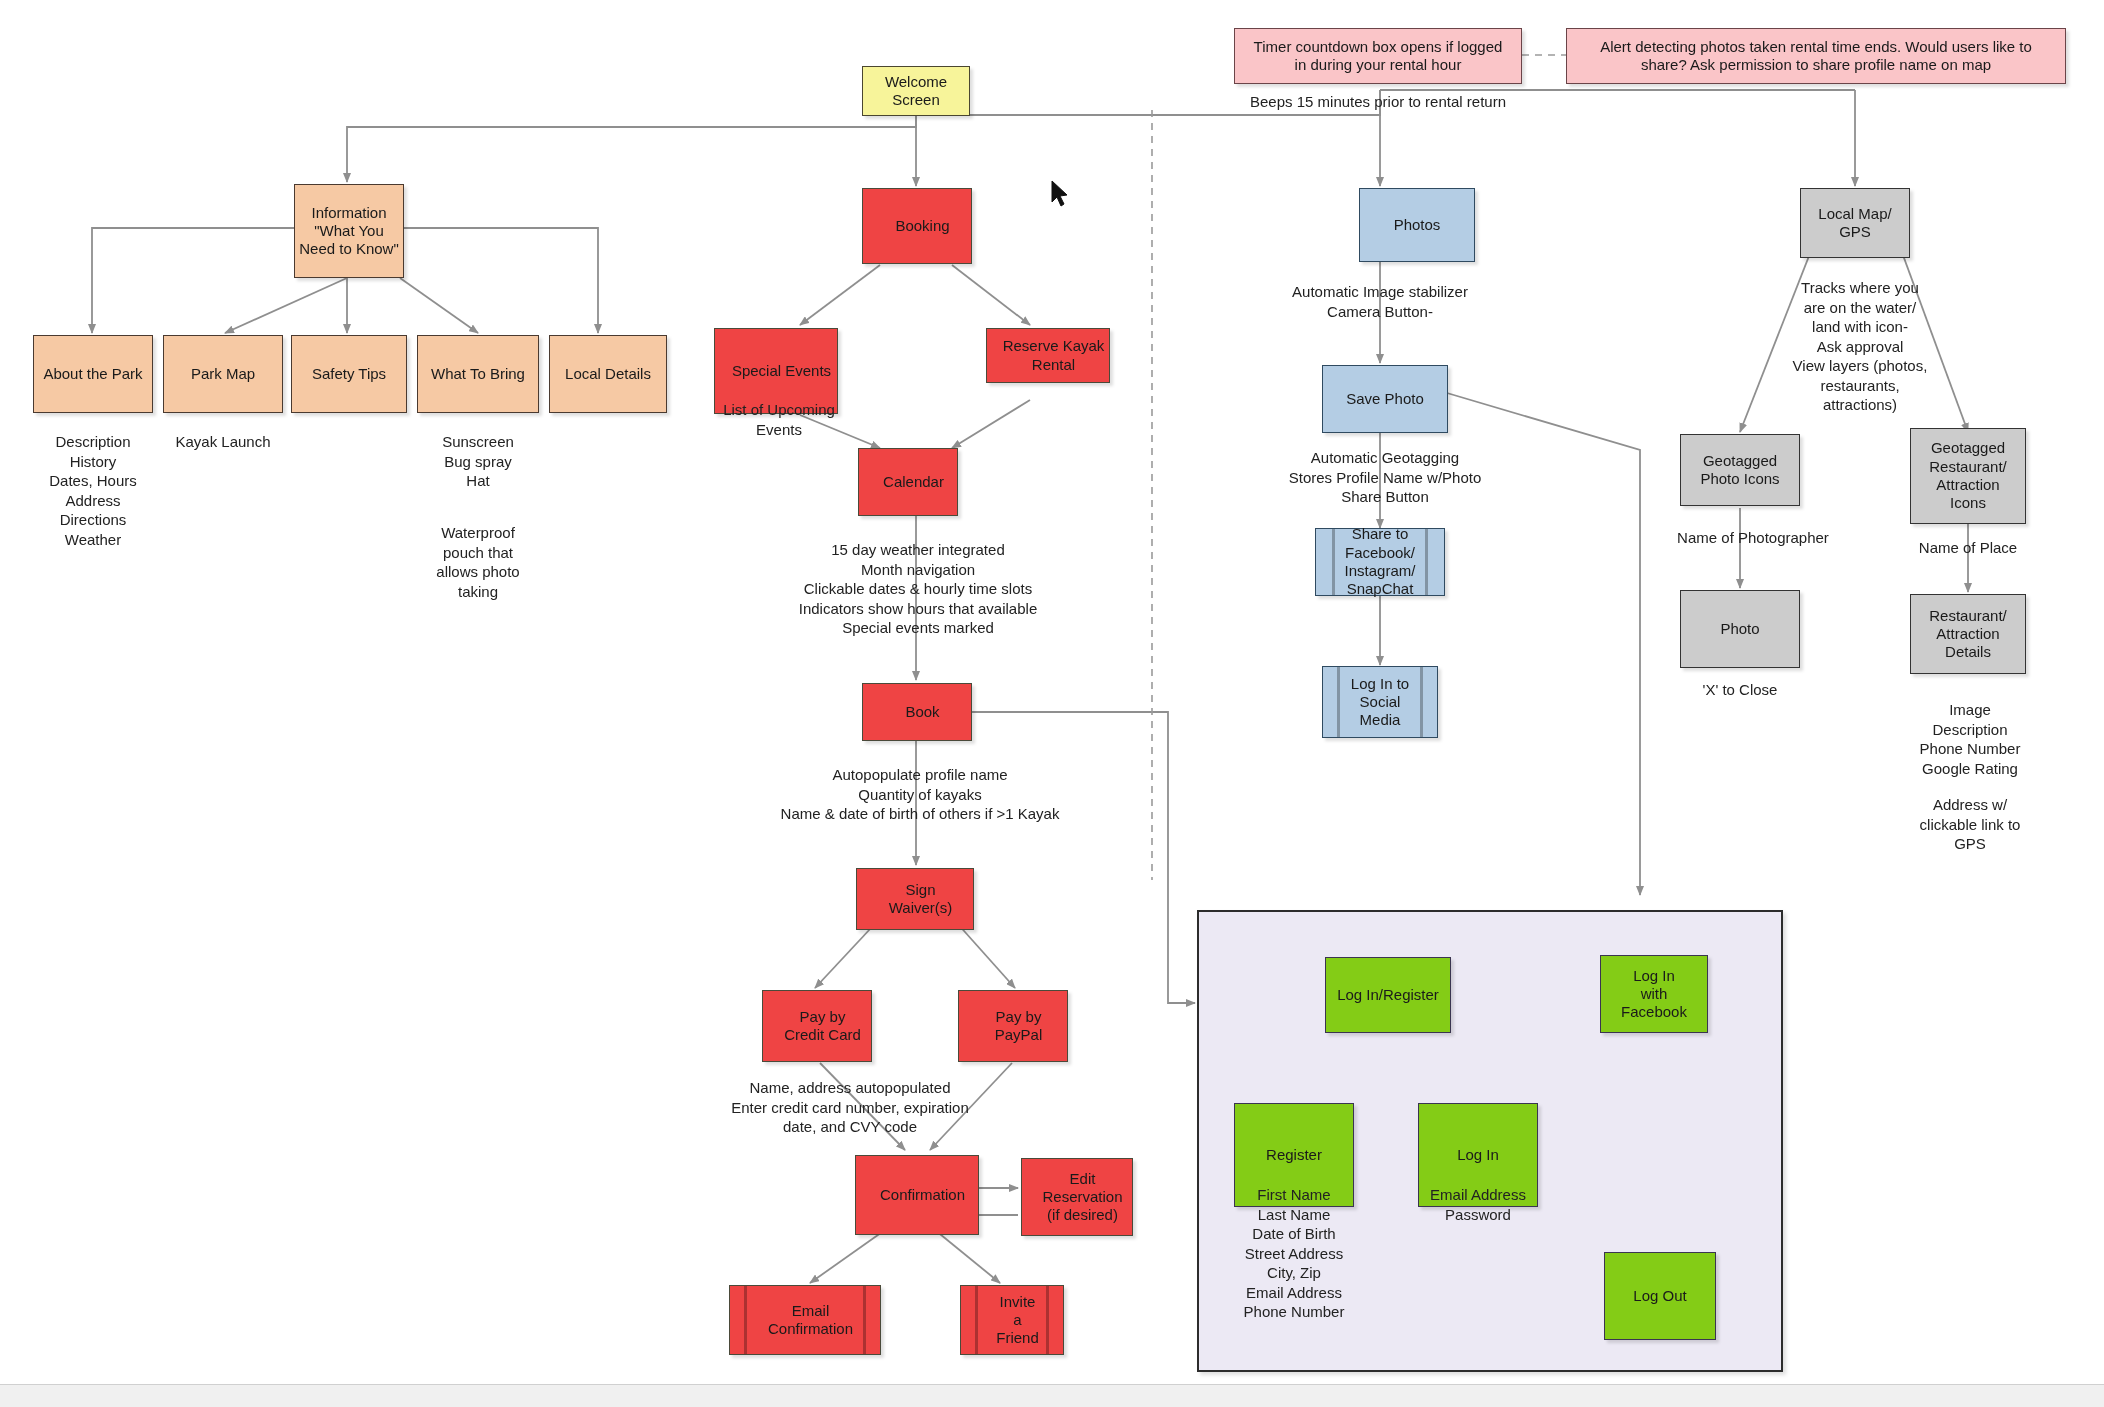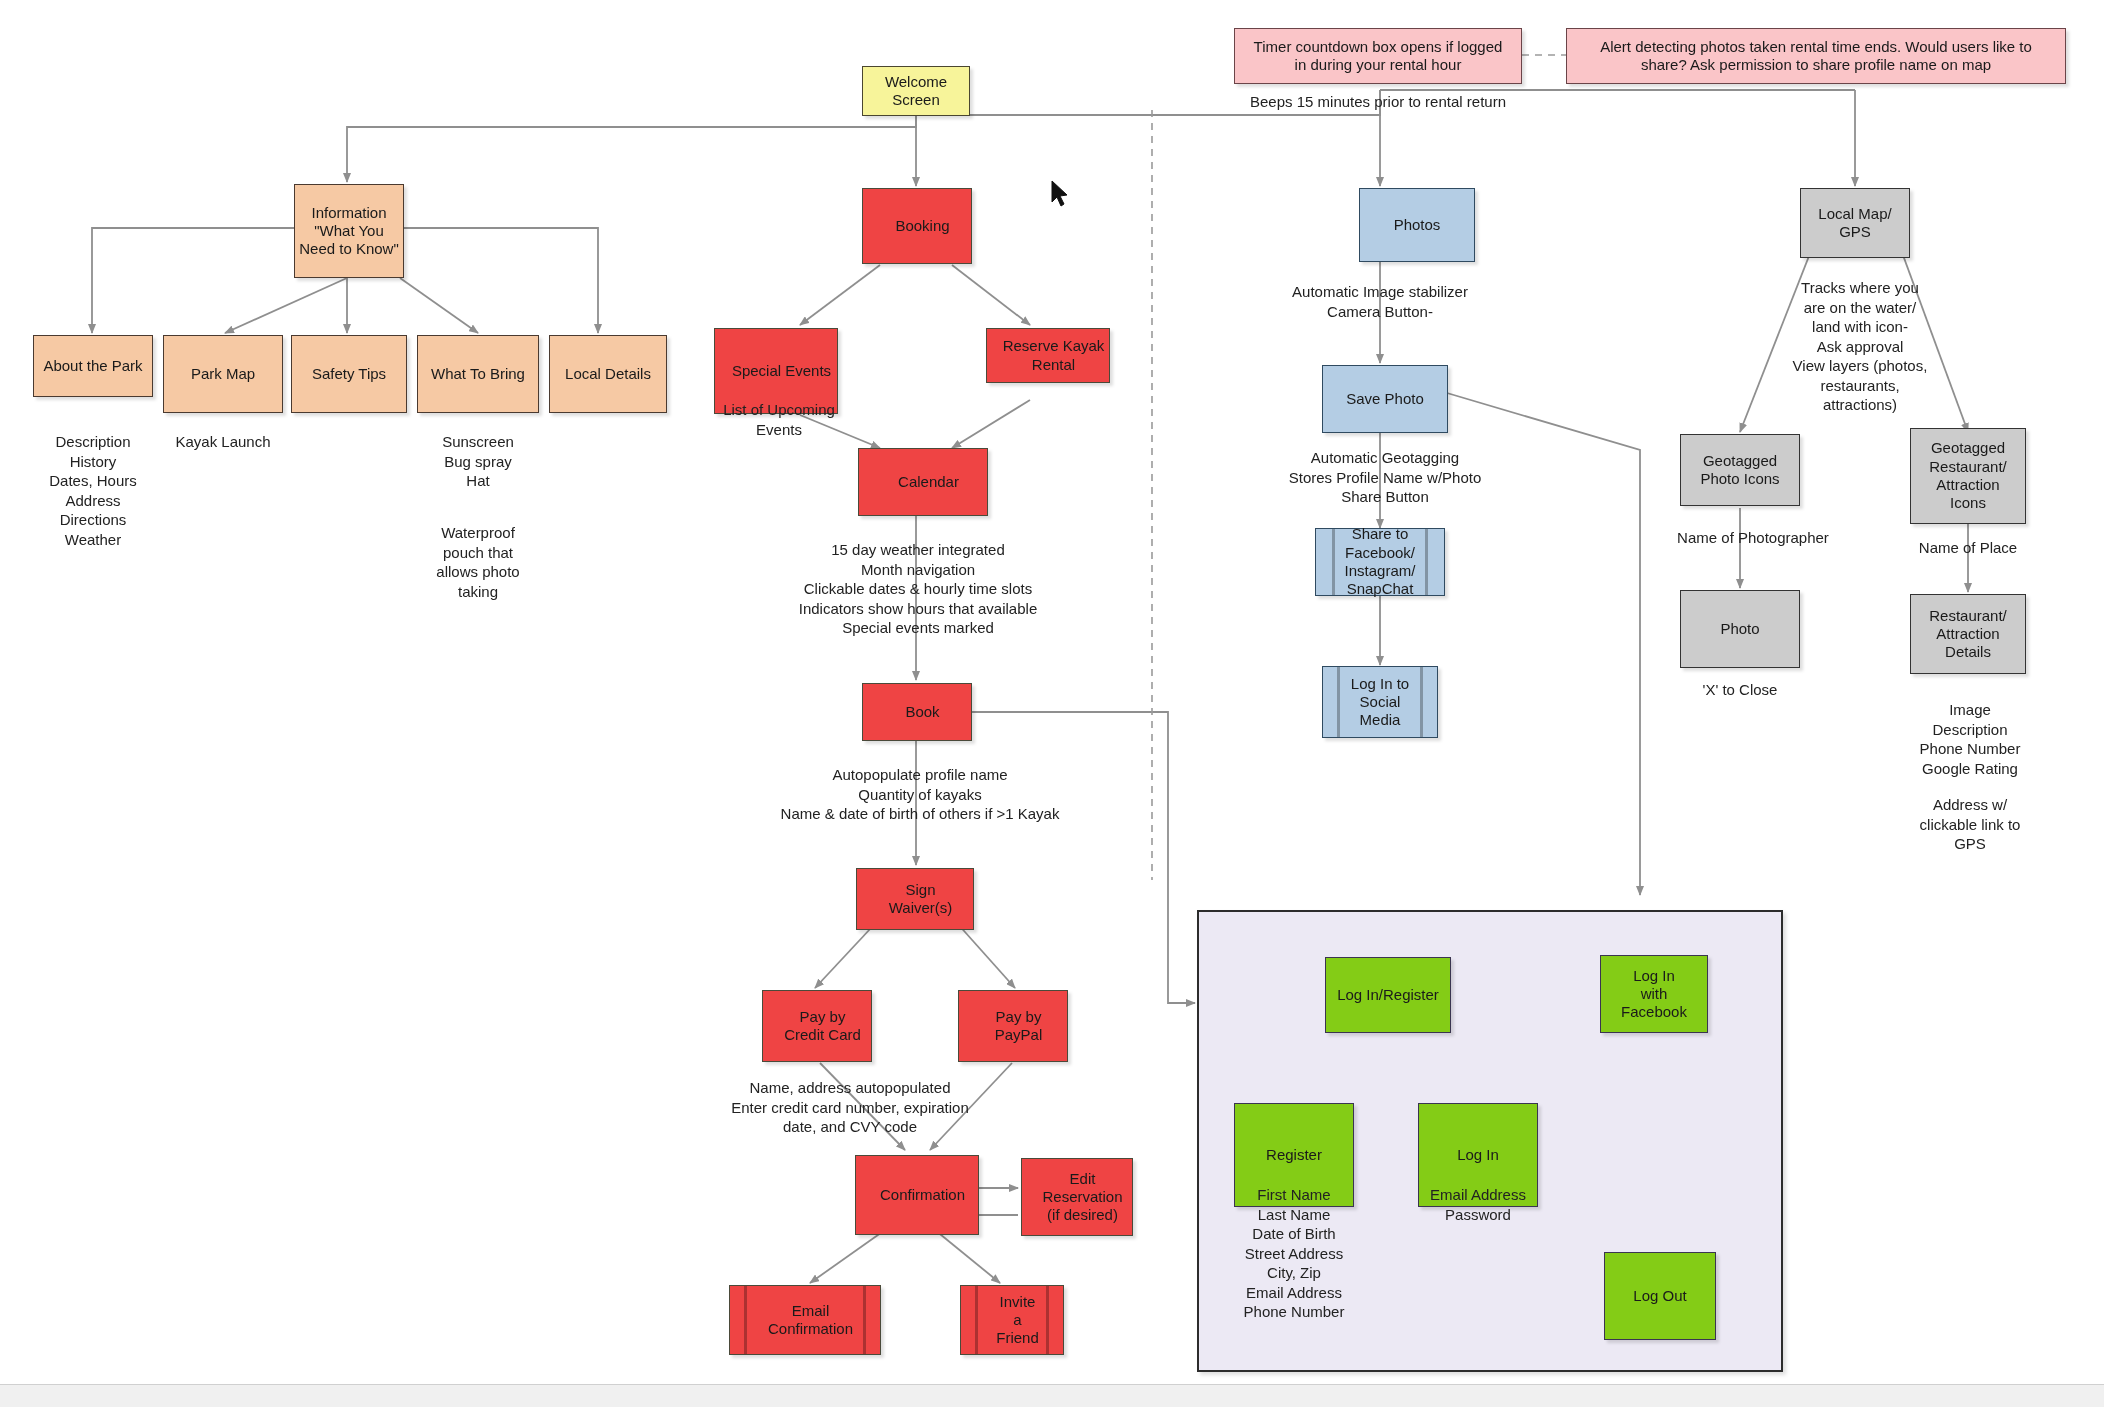--- a/index.html
+++ b/index.html
@@ -137,21 +137,21 @@
     <span style="white-space:pre-line;">Welcome
 Screen</span>
   </div>
 
   <div class="node orange" style="left:294px;top:184px;width:110px;height:94px;font-size:15px;">
     <span style="white-space:pre-line;">Information
 "What You
 Need to Know"</span>
   </div>
 
-  <div class="node orange" style="left:33px;top:335px;width:120px;height:62px;font-size:15px;justify-content:center;">
+  <div class="node orange" style="left:33px;top:335px;width:120px;height:78px;font-size:15px;justify-content:center;">
     <span>About the Park</span>
   </div>
   <div class="node orange" style="left:163px;top:335px;width:120px;height:78px;font-size:15px;">
     <span>Park Map</span>
   </div>
   <div class="node orange" style="left:291px;top:335px;width:116px;height:78px;font-size:15px;">
     <span>Safety Tips</span>
   </div>
   <div class="node orange" style="left:417px;top:335px;width:122px;height:78px;font-size:15px;">
     <span>What To Bring</span>
@@ -184,21 +184,21 @@
   </div>
 
   <div class="node green" style="left:986px;top:328px;width:124px;height:55px;font-size:15px;">
     <span style="white-space:pre-line;">Reserve Kayak
 Rental</span>
   </div>
 
   <div class="note" style="left:704px;top:400px;width:150px;font-size:15px;">List of Upcoming
 Events</div>
 
-  <div class="node green" style="left:858px;top:448px;width:130px;height:68px;font-size:15px;">
+  <div class="node green" style="left:858px;top:448px;width:100px;height:68px;font-size:15px;">
     <span>Calendar</span>
   </div>
 
   <div class="note" style="left:710px;top:540px;width:416px;font-size:15px;">15 day weather integrated
 Month navigation
 Clickable dates &amp; hourly time slots
 Indicators show hours that available
 Special events marked</div>
 
   <div class="node green" style="left:862px;top:683px;width:110px;height:58px;font-size:15px;">

